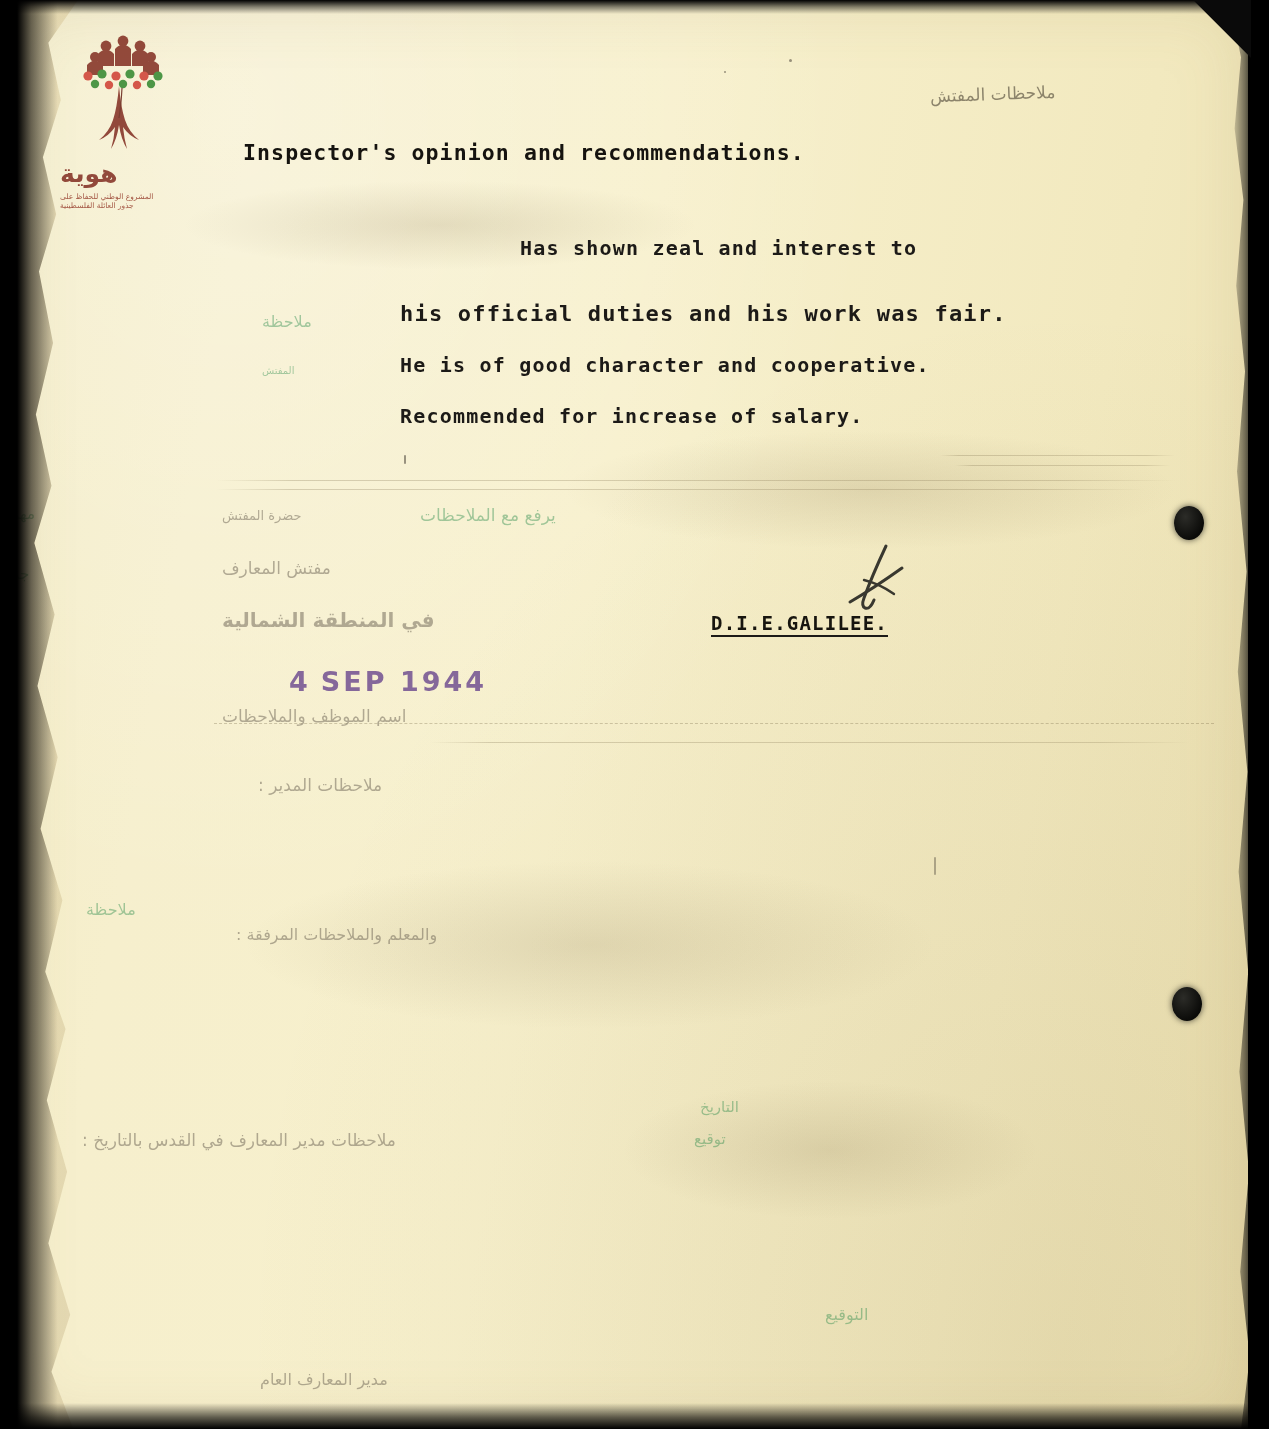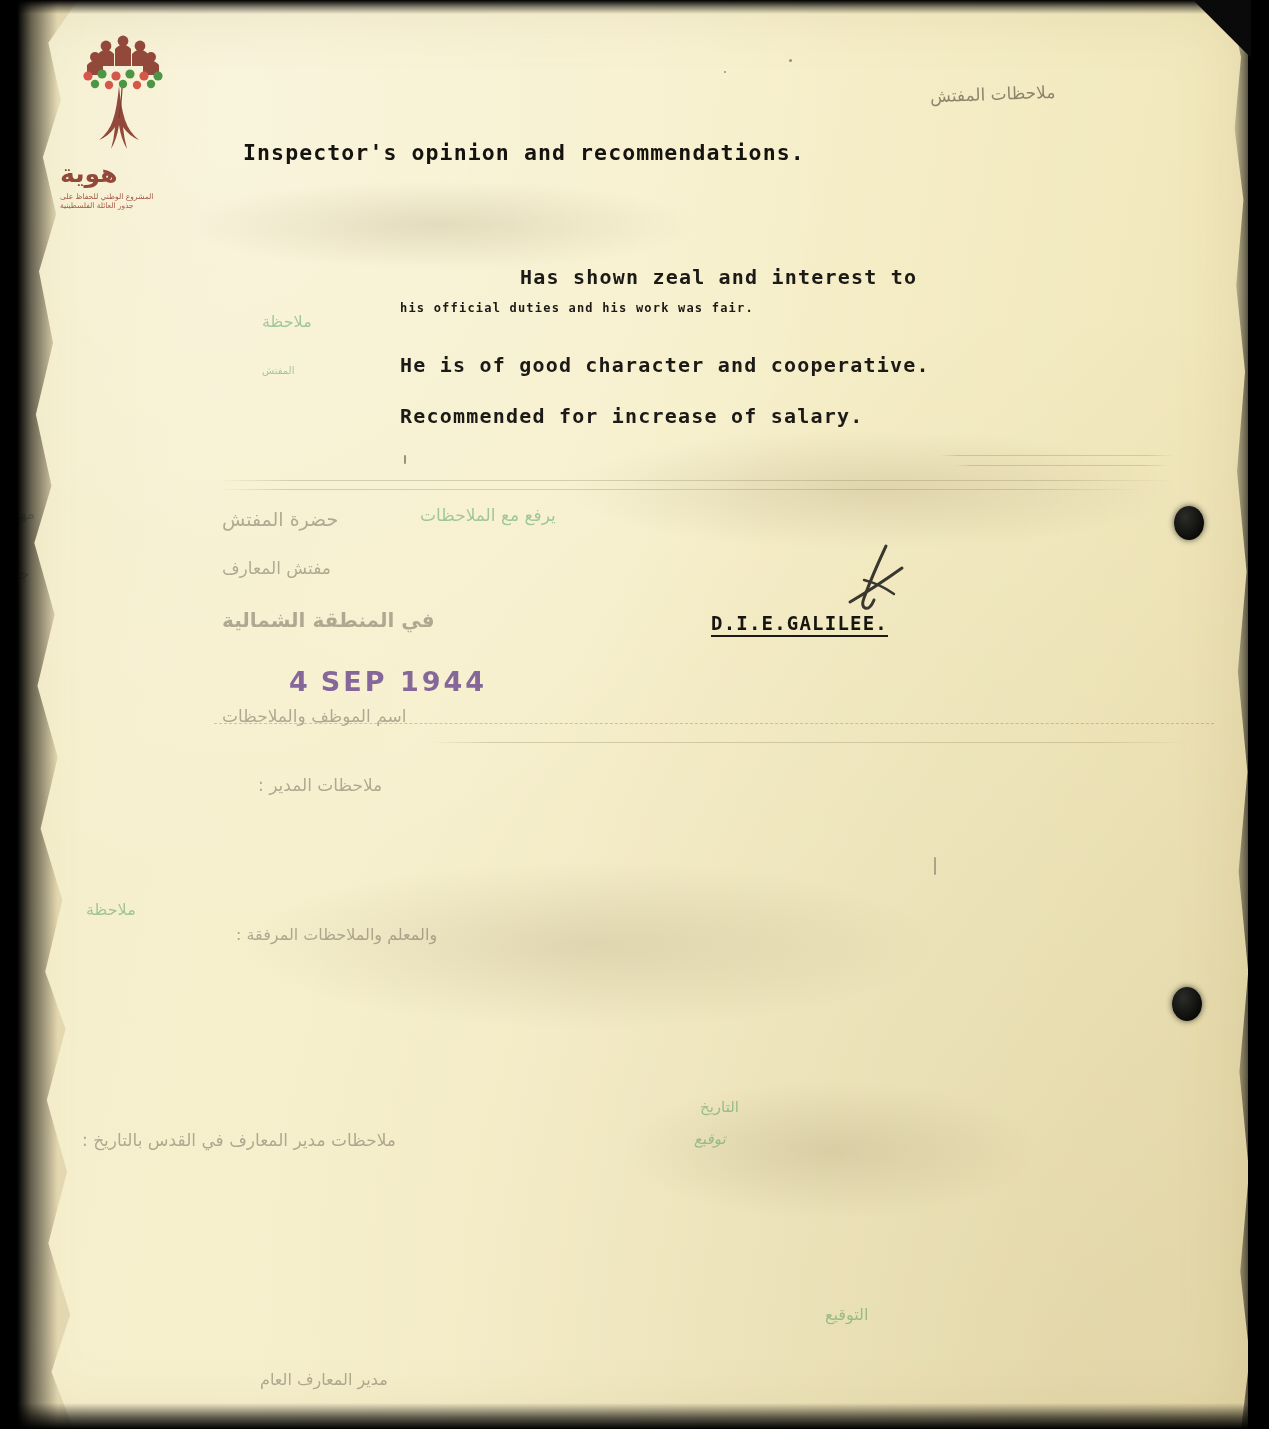--- a/index.html
+++ b/index.html
@@ -128,22 +128,22 @@
     letter-spacing: 0.5px;
     white-space: nowrap;
   }
   .heading {
     left: 243px; top: 140px;
     font-size: 21.5px;
     font-weight: bold;
     letter-spacing: 1.1px;
     color: #15130f;
   }
-  .body-l1 { left: 520px; top: 265px; font-size: 20px; font-weight: bold; letter-spacing: 1.2px; }
-  .body-l2 { left: 400px; top: 301px; font-size: 12px; font-weight: bold; letter-spacing: 1.2px; }
+  .body-l1 { left: 520px; top: 236px; font-size: 20px; font-weight: bold; letter-spacing: 1.2px; }
+  .body-l2 { left: 400px; top: 301px; font-size: 22px; font-weight: bold; letter-spacing: 1.2px; }
   .body-l3 { left: 400px; top: 353px; font-size: 20px; font-weight: bold; letter-spacing: 1.2px; }
   .body-l4 { left: 400px; top: 404px; font-size: 20px; font-weight: bold; letter-spacing: 1.2px; }
 
   .signer {
     left: 711px; top: 612px;
     font-size: 19px;
     font-weight: bold;
     letter-spacing: 1.2px;
     border-bottom: 2px solid #1c1a17;
     padding-bottom: 1px;
@@ -272,36 +272,36 @@
     <div class="logo-arabic">هوية</div>
     <div class="logo-sub1">المشروع الوطني للحفاظ على</div>
     <div class="logo-sub2">جذور العائلة الفلسطينية</div>
   </div>
 
   <div class="hw dark" style="left:930px; top:84px; font-size:17px; transform:rotate(-2deg);">ملاحظات المفتش</div>
 
   <div class="hw light" style="left:10px; top:505px; font-size:15px;">مهم</div>
   <div class="hw light" style="left:8px; top:565px; font-size:15px;">جدا</div>
 
-  <div class="hw" style="left:222px; top:508px; font-size:19px;">حضرة المفتش</div>
+  <div class="hw" style="left:222px; top:508px; font-size:13px;">حضرة المفتش</div>
   <div class="hw" style="left:222px; top:558px; font-size:17px;">مفتش المعارف</div>
   <div class="hw" style="left:222px; top:608px; font-size:20px;font-weight:bold;">في المنطقة الشمالية</div>
   <div class="hw light" style="left:420px; top:505px; font-size:17px;">يرفع مع الملاحظات</div>
   <div class="hw" style="left:222px; top:706px; font-size:17px;">اسم الموظف والملاحظات</div>
   <div class="hw" style="left:258px; top:775px; font-size:17px;">ملاحظات المدير :</div>
   <div class="hw" style="left:236px; top:925px; font-size:16px;">والمعلم والملاحظات المرفقة :</div>
   <div class="hw" style="left:82px; top:1130px; font-size:17px;">ملاحظات مدير المعارف في القدس بالتاريخ :</div>
   <div class="hw light" style="left:825px; top:1305px; font-size:16px;">التوقيع</div>
   <div class="hw" style="left:260px; top:1370px; font-size:16px;">مدير المعارف العام</div>
 
   <div class="hw light" style="left:262px; top:312px; font-size:16px;">ملاحظة</div>
   <div class="hw light" style="left:262px; top:365px; font-size:10px;">المفتش</div>
   <div class="hw light" style="left:86px; top:900px; font-size:16px;">ملاحظة</div>
   <div class="hw light" style="left:700px; top:1098px; font-size:15px;">التاريخ</div>
-  <div class="hw light" style="left:694px; top:1130px; font-size:15px;font-style:italic;">توقيع</div>
+  <div class="hw light" style="left:694px; top:1130px; font-size:15px;">توقيع</div>
 
   <div class="typed heading">Inspector's opinion and recommendations.</div>
 
   <div class="typed body-l1">Has shown zeal and interest to</div>
   <div class="typed body-l2">his official duties and his work was fair.</div>
   <div class="typed body-l3">He is of good character and cooperative.</div>
   <div class="typed body-l4">Recommended for increase of salary.</div>
 
   <div class="signature">
     <svg viewBox="0 0 150 90" width="150" height="90">

